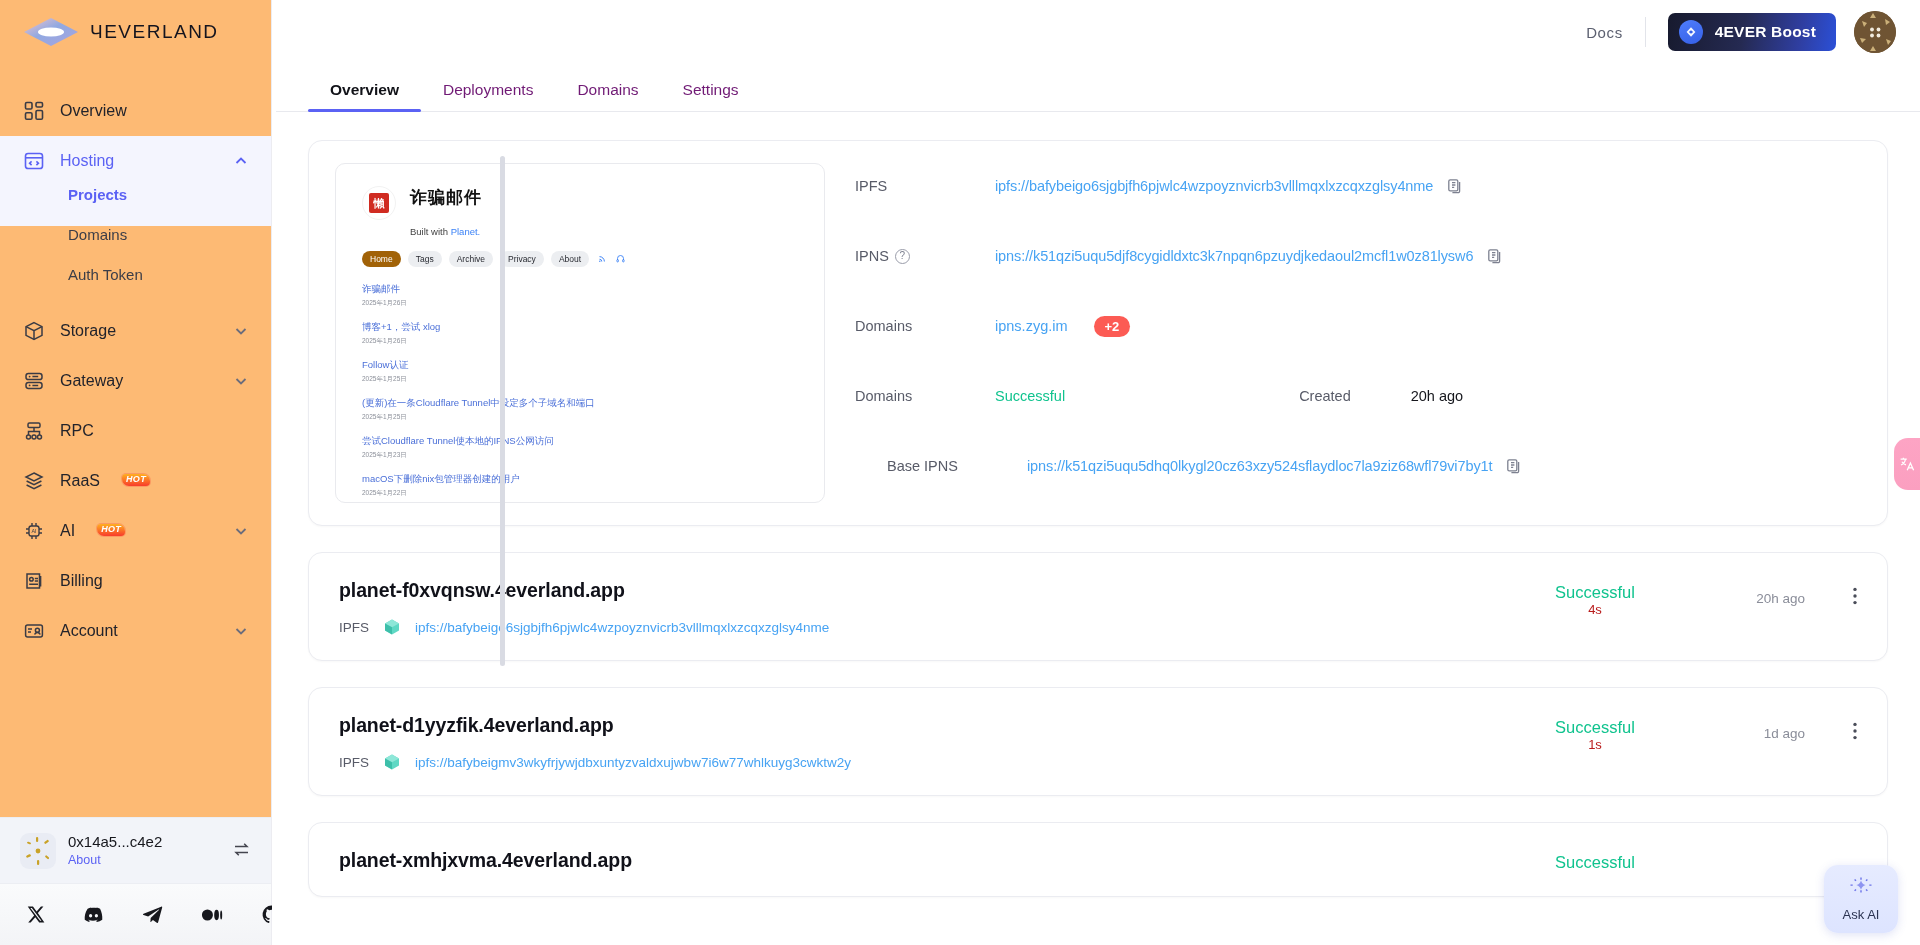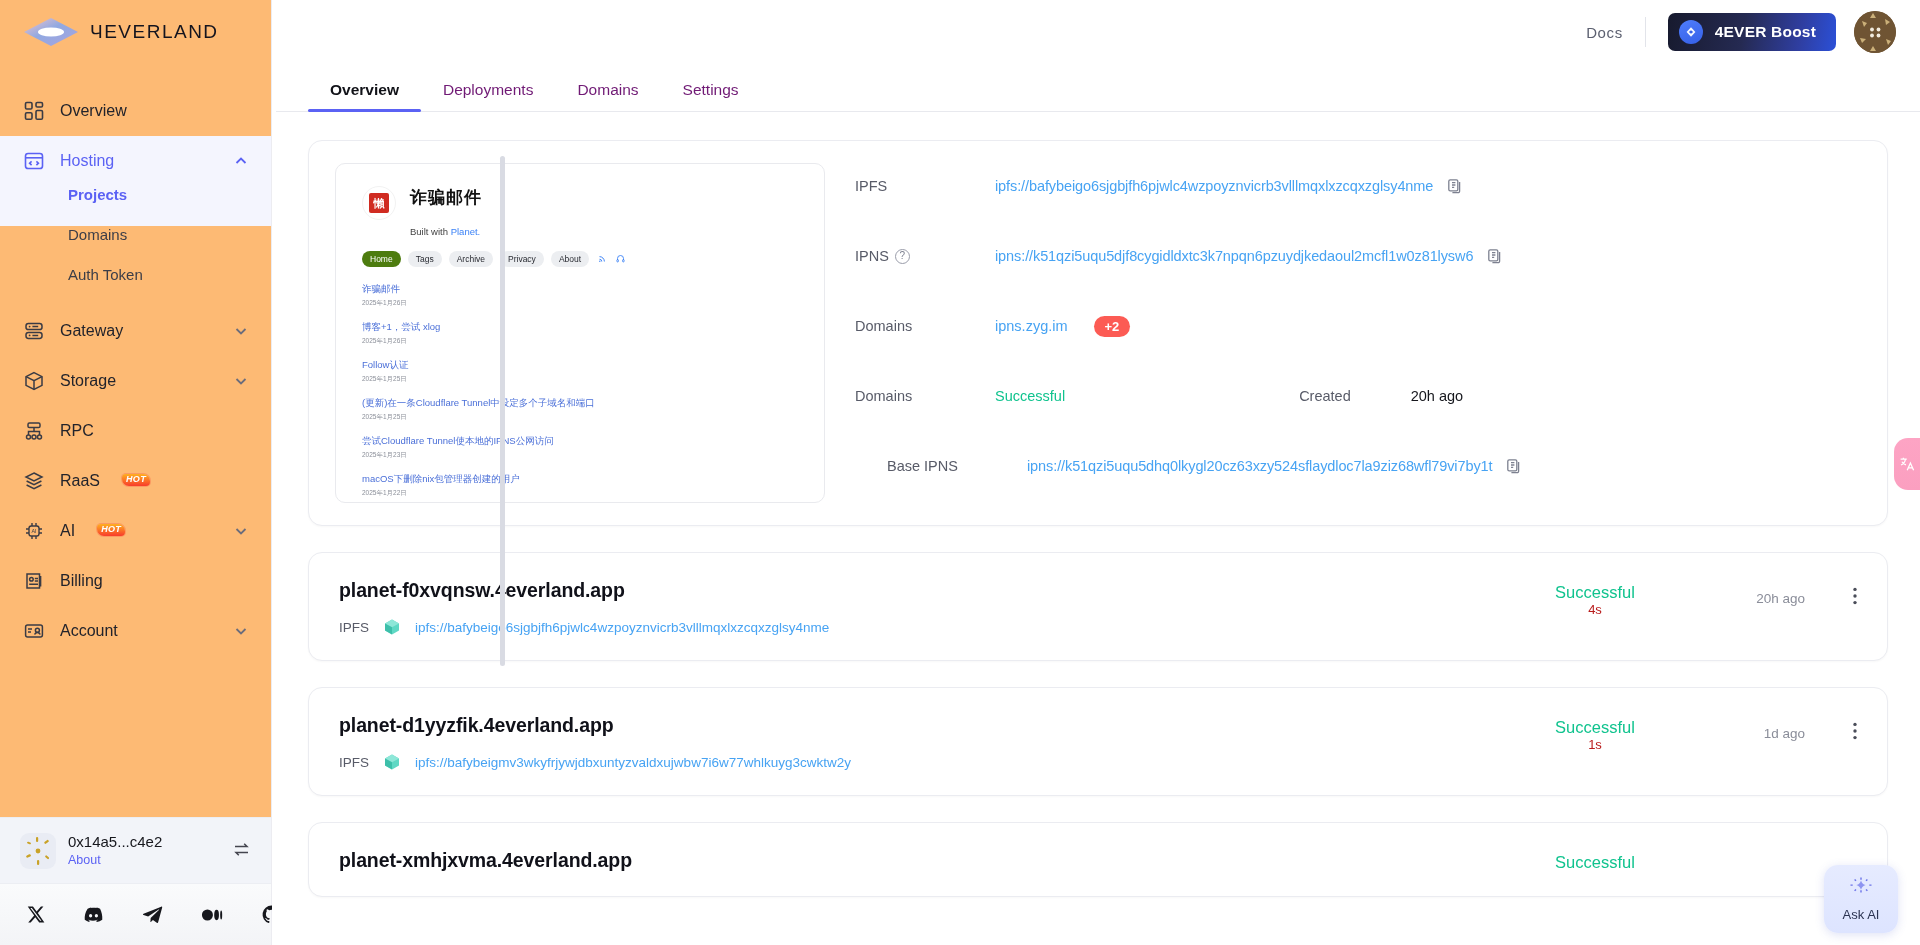--- a/index.html
+++ b/index.html
@@ -144,21 +144,21 @@
     border-radius:2px; font-weight:700;
   }
   .pv-title { font-size:17px; font-weight:700; color:#111; letter-spacing:1px; }
   .pv-sub { font-size:9.5px; color:#444; margin-top:17px; }
   .pv-sub b { color:#3b82f6; font-weight:400; }
   .pv-nav { display:flex; gap:7px; align-items:center; margin-top:14px; }
   .pv-chip {
     font-size:8.5px; padding:3px 8px; border-radius:10px;
     background:#eceef1; color:#2a2c33;
   }
-  .pv-chip.on { background:#4d7c0f; color:#fff; }
+  .pv-chip.on { background:#a16207; color:#fff; }
   .pv-ic { font-size:9px; color:#3b82f6; margin-left:2px; }
   .pv-list { margin-top:16px; }
   .pv-post { margin-bottom:13px; }
   .pv-post .t { font-size:9.5px; color:#4a6fd8; }
   .pv-post .d { font-size:6.5px; color:#8b8f99; margin-top:3px; }
 
   .meta { flex:1 1 auto; padding-top:6px; }
   .meta-row { display:flex; align-items:center; min-height:34px; margin-bottom:36px; }
   .meta-row:last-child { margin-bottom:0;margin-left:32px; }
   .meta-label {
@@ -283,43 +283,43 @@
           <span>Domains</span>
         </div>
         <div class="nav-sub-item">
           <span>Auth Token</span>
         </div>
       </div>
 
       <div class="nav-item">
         <span class="ico">
           <svg width="20" height="20" viewBox="0 0 20 20" fill="none" stroke="#3a3b44" stroke-width="1.5">
+            <path d="M10 1.6 18 5.6v8.8L10 18.4 2 14.4V5.6Z"></path>
+            <path d="M2 5.6 10 9.7l8-4.1M10 9.7v8.7"></path>
+          </svg>
+        </span>
+        <span>Storage</span>
+        <span class="chev">
+          <svg width="16" height="16" viewBox="0 0 16 16" fill="none" stroke="currentColor" stroke-width="1.8">
+              <path d="M3.5 6 8 10.4 12.5 6"></path>
+            </svg>
+        </span>
+      </div>
+
+      <div class="nav-item">
+        <span class="ico">
+          <svg width="20" height="20" viewBox="0 0 20 20" fill="none" stroke="#3a3b44" stroke-width="1.5">
             <rect x="2" y="2.6" width="16" height="6" rx="2.4"></rect>
             <rect x="2" y="11.4" width="16" height="6" rx="2.4"></rect>
             <circle cx="5.6" cy="5.6" r=".9" fill="#3a3b44" stroke="none"></circle>
             <circle cx="5.6" cy="14.4" r=".9" fill="#3a3b44" stroke="none"></circle>
             <path d="M8.4 5.6h5.8M8.4 14.4h5.8"></path>
           </svg>
         </span>
         <span>Gateway</span>
-        <span class="chev">
-          <svg width="16" height="16" viewBox="0 0 16 16" fill="none" stroke="currentColor" stroke-width="1.8">
-              <path d="M3.5 6 8 10.4 12.5 6"></path>
-            </svg>
-        </span>
-      </div>
-
-      <div class="nav-item">
-        <span class="ico">
-          <svg width="20" height="20" viewBox="0 0 20 20" fill="none" stroke="#3a3b44" stroke-width="1.5">
-            <path d="M10 1.6 18 5.6v8.8L10 18.4 2 14.4V5.6Z"></path>
-            <path d="M2 5.6 10 9.7l8-4.1M10 9.7v8.7"></path>
-          </svg>
-        </span>
-        <span>Storage</span>
         <span class="chev">
           <svg width="16" height="16" viewBox="0 0 16 16" fill="none" stroke="currentColor" stroke-width="1.8">
               <path d="M3.5 6 8 10.4 12.5 6"></path>
             </svg>
         </span>
       </div>
 
       <div class="nav-item">
         <span class="ico">
           <svg width="20" height="20" viewBox="0 0 20 20" fill="none" stroke="#3a3b44" stroke-width="1.5">

